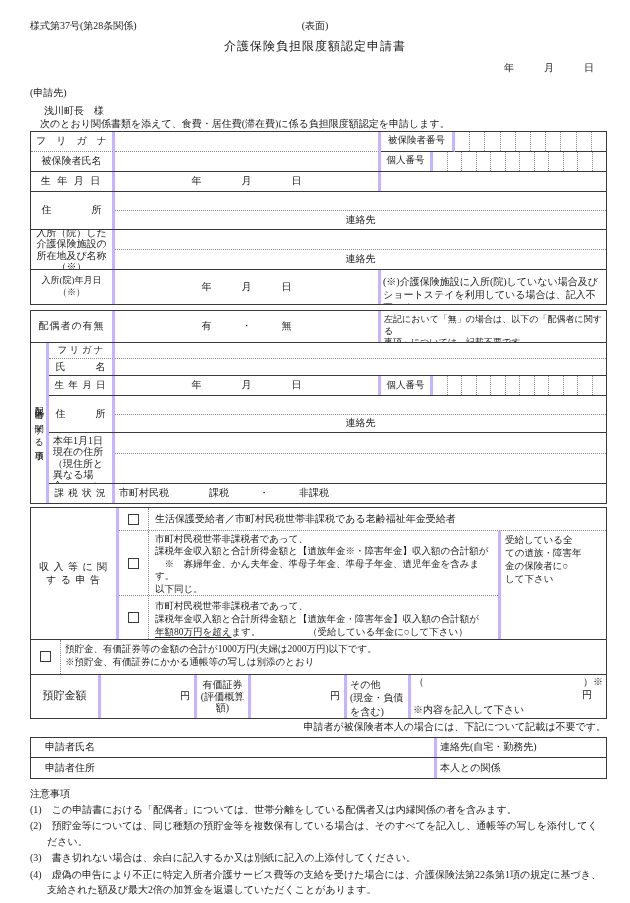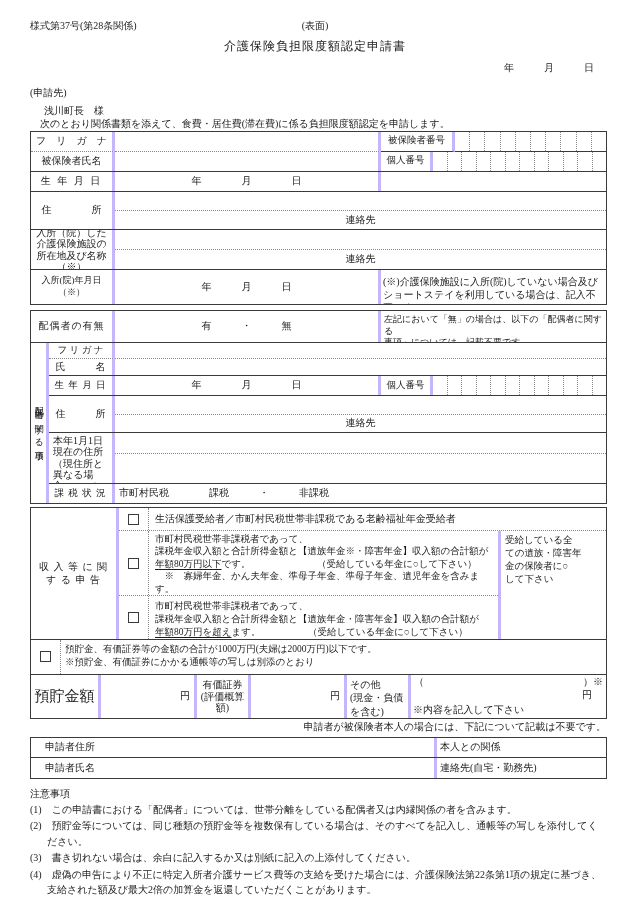--- a/index.html
+++ b/index.html
@@ -215,21 +215,20 @@
         <div style="display:flex; flex:1;">
           <div class="br" style="width:382px; display:flex; flex-direction:column; box-sizing:border-box;">
 
             <div class="bbd" style="display:flex; height:64px;">
               <div class="cell brd cbcell" style="width:30px;">
                   <span class="cb"></span>
                 </div>
               <div class="cell sm3" style="flex:1; padding:2px 2px 0 6px; line-height:12.4px;">
                 <div>市町村民税世帯非課税者であって、</div>
                 <div>課税年金収入額と合計所得金額と【遺族年金※・障害年金】収入額の合計額が</div>
-                <div><span class="ul">年額80万円以下</span><span>です。　　　　　　　（受給している年金に○して下さい）</span></div>
                 <div>　※　寡婦年金、かん夫年金、準母子年金、準母子年金、遺児年金を含みます。</div>
                 <div>以下同じ。</div>
               </div>
             </div>
 
             <div style="display:flex; flex:1;">
               <div class="cell brd cbcell" style="width:30px;">
                   <span class="cb"></span>
                 </div>
               <div class="cell sm3" style="flex:1; padding:4px 2px 0 6px; line-height:13px;">
@@ -257,21 +256,21 @@
           <div class="cell brd cbcell" style="width:30px;">
               <span class="cb"></span>
             </div>
           <div class="cell sm3" style="flex:1; padding:3px 0 0 4px; line-height:13px;">
             <div>預貯金、有価証券等の金額の合計が1000万円(夫婦は2000万円)以下です。</div>
             <div>※預貯金、有価証券にかかる通帳等の写しは別添のとおり</div>
           </div>
         </div>
 
         <div style="display:flex; flex:1;">
-          <div class="cell br lbl" style="width:70px; font-size:15px;">預貯金額</div>
+          <div class="cell br lbl" style="width:70px; font-size:11px;">預貯金額</div>
           <div class="cell br yen" style="width:96px;">円</div>
           <div class="cell br lbl sm pre" style="width:54px;">有価証券
 (評価概算額)</div>
           <div class="cell br yen" style="width:96px;">円</div>
           <div class="cell br sm pre" style="width:64px; padding:3px 0 0 3px; line-height:1.35;">その他
 (現金・負債
 を含む)</div>
           <div class="cell" style="flex:1; display:flex; flex-direction:column;">
             <div style="display:flex; justify-content:space-between; padding:1px 3px 0 3px; height:13px;">
               <span>（</span>
@@ -282,26 +281,26 @@
           </div>
         </div>
       </div>
     </div>
   </div>
 
   <div class="abs" style="right:24px; top:721px;">申請者が被保険者本人の場合には、下記について記載は不要です。</div>
 
   <div class="tbl" style="top:737px;">
     <div class="row" style="height:20px;">
+      <div class="cell br" style="width:406px; display:flex; align-items:center; padding-left:14px;">申請者氏名</div>
+      <div class="cell" style="flex:1; display:flex; align-items:center; padding-left:3px;">連絡先(自宅・勤務先)</div>
+    </div>
+    <div class="row" style="height:20px;">
       <div class="cell br" style="width:406px; display:flex; align-items:center; padding-left:14px;">申請者住所</div>
       <div class="cell" style="flex:1; display:flex; align-items:center; padding-left:3px;">本人との関係</div>
-    </div>
-    <div class="row" style="height:20px;">
-      <div class="cell br" style="width:406px; display:flex; align-items:center; padding-left:14px;">申請者氏名</div>
-      <div class="cell" style="flex:1; display:flex; align-items:center; padding-left:3px;">連絡先(自宅・勤務先)</div>
     </div>
   </div>
 
   <div class="abs" style="left:30px; top:786px; width:577px; line-height:15.5px;">
     <div>注意事項</div>
     <div class="note-item">(1)　この申請書における「配偶者」については、世帯分離をしている配偶者又は内縁関係の者を含みます。</div>
     <div class="note-item">(2)　預貯金等については、同じ種類の預貯金等を複数保有している場合は、そのすべてを記入し、通帳等の写しを添付してください。</div>
     <div class="note-item">(3)　書き切れない場合は、余白に記入するか又は別紙に記入の上添付してください。</div>
     <div class="note-item">(4)　虚偽の申告により不正に特定入所者介護サービス費等の支給を受けた場合には、介護保険法第22条第1項の規定に基づき、支給された額及び最大2倍の加算金を返還していただくことがあります。</div>
   </div>

